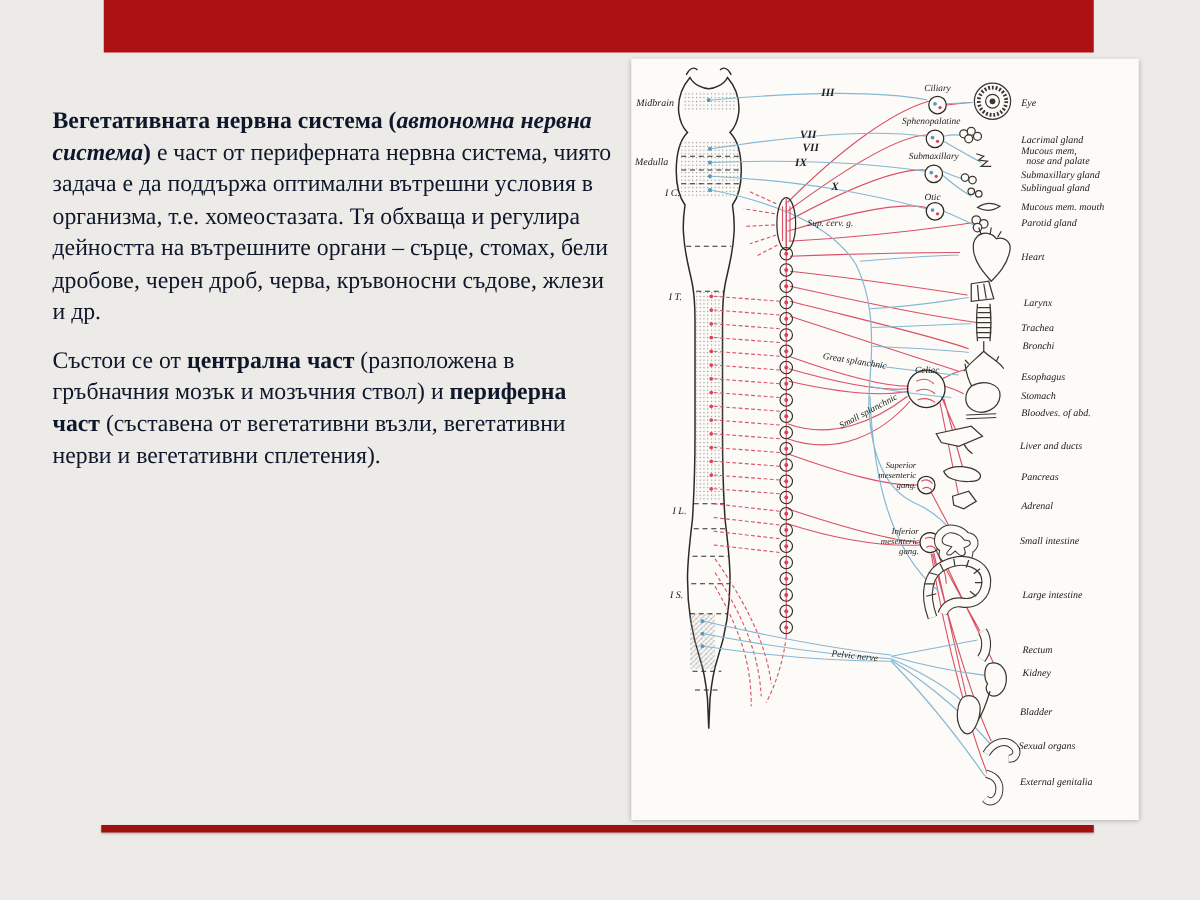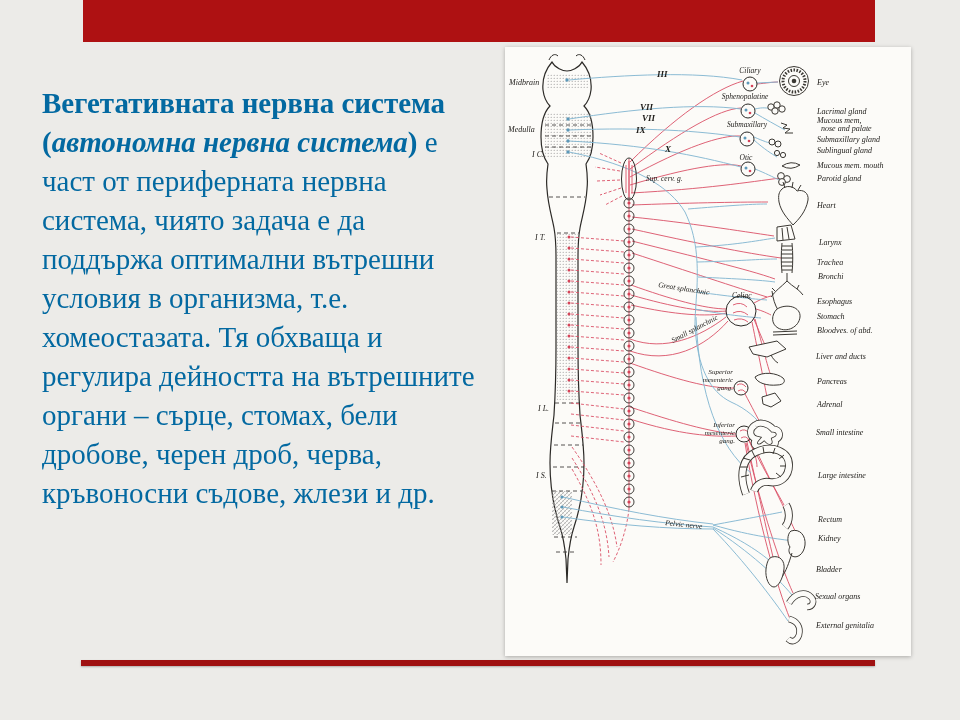--- a/index.html
+++ b/index.html
@@ -12,21 +12,21 @@
     position:absolute;left:83px;top:0;width:792px;height:42px;
     background:var(--accent,#ae1112);
   }
   .bottom-line{
     position:absolute;left:81px;top:660px;width:794px;height:6px;
     background:var(--accent2,#9f1111);
     box-shadow:0 1px 2px rgba(0,0,0,.25);
   }
   .text-block{
     position:absolute;left:42px;top:84px;width:450px;
-    color:#0369a1;font-size:29px;line-height:1.345;
+    color:#0f172a;font-size:19px;line-height:1.345;
   }
   .text-block p{margin:0 0 13px 0;}
   .text-block .b{font-weight:bold;}
   .text-block .bi{font-weight:bold;font-style:italic;}
   .panel{
     position:absolute;left:505px;top:47px;width:406px;height:609px;
     background:var(--panel,#fcfbf8);
     box-shadow:0 1px 4px rgba(0,0,0,.28);
   }
   svg{display:block;}
@@ -41,20 +41,21 @@
   text.dlabel{font-family:"Liberation Serif","DejaVu Serif",serif;font-style:italic;fill:#23211e;}
 </style>
 </head>
 <body>
 
 <div class="slide">
   <div class="top-bar"></div>
 
   <div class="text-block">
     <p><span class="b">Вегетативната нервна система</span><span class="b"> (</span><span class="bi">автономна нервна система</span><span class="b">)</span><span> е част от периферната нервна система, чиято задача е да поддържа оптимални вътрешни условия в организма, т.е. хомеостазата. Тя обхваща и регулира дейността на вътрешните органи – сърце, стомах, бели дробове, черен дроб, черва, кръвоносни съдове, жлези и др.</span></p>
+    <p><span>Състои се от </span><span class="b">централна част</span><span> (разположена в гръбначния мозък и мозъчния ствол) и </span><span class="b">периферна част</span><span> (съставена от вегетативни възли, вегетативни нерви и вегетативни сплетения).</span></p>
   </div>
 
   <div class="panel">
     <svg width="406" height="609" viewBox="0 0 406 609">
       <defs>
         <pattern id="stip" width="3" height="3" patternUnits="userSpaceOnUse">
           <circle cx="1.2" cy="1.2" r="0.55" fill="#8d8d8d"></circle>
         </pattern>
         <pattern id="hatch" width="4" height="4" patternUnits="userSpaceOnUse">
           <path d="M0,4 L4,0" stroke="#8d8d8d" stroke-width="0.6"></path>

